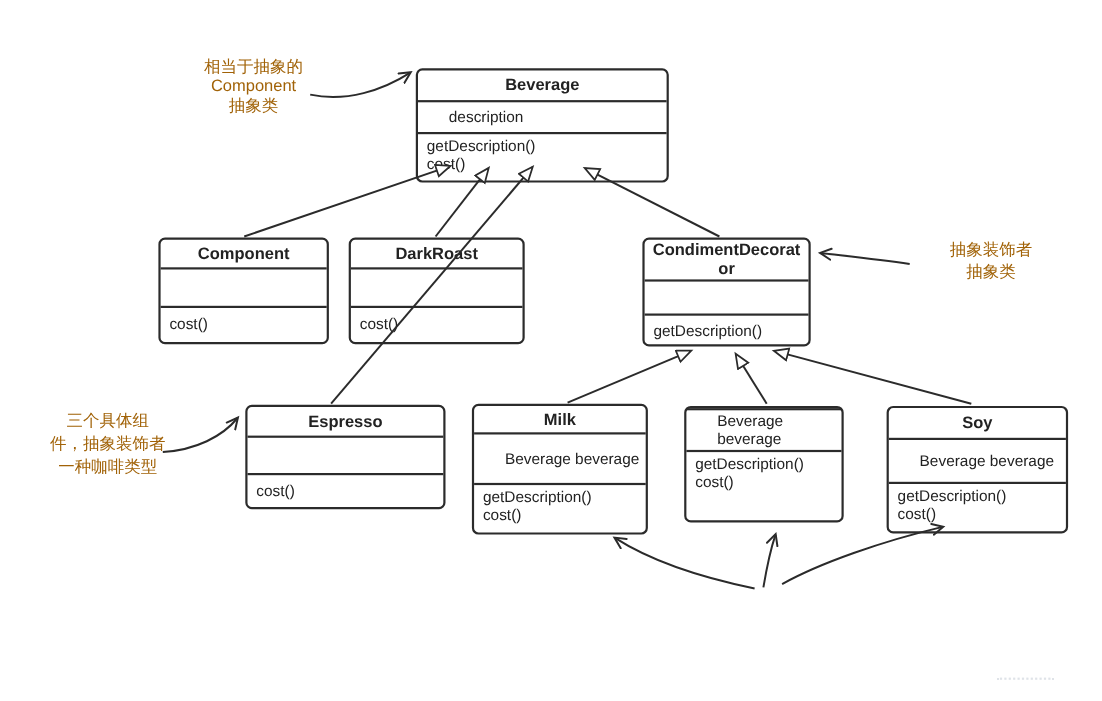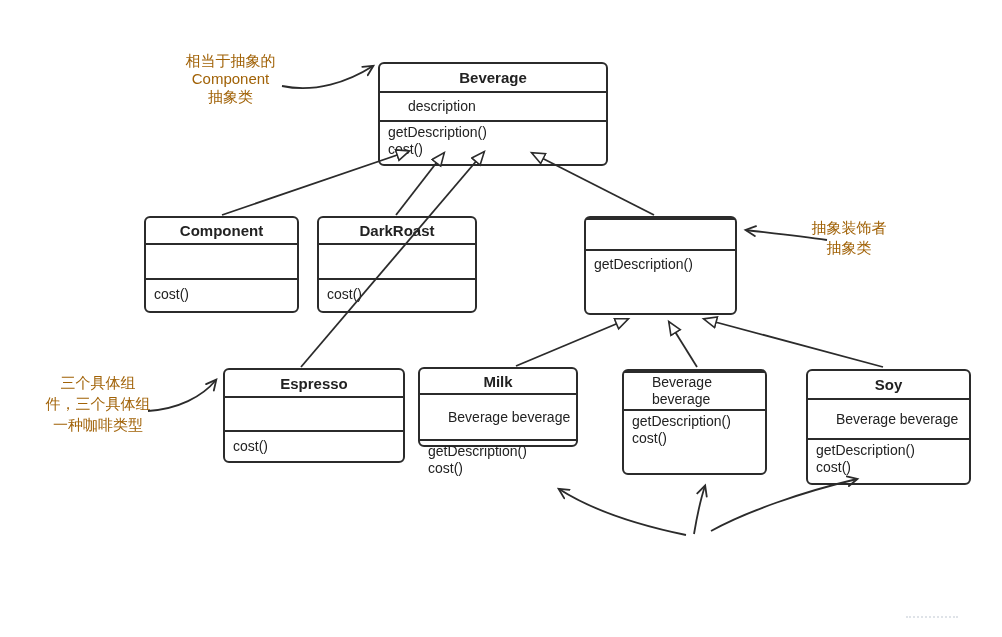--- a/index.html
+++ b/index.html
@@ -51,35 +51,36 @@
 
   <div class="uml-class" style="left:317px;top:216px;width:160px;height:97px">
     <div class="uml-title" style="flex:0 0 25px">DarkRoast</div>
     <div class="uml-sec uml-attrs" style="flex:0 0 35px"></div>
     <div class="uml-sec uml-methods" style="flex:1 1 auto;padding-top:6px">
       <div>cost()</div>
     </div>
   </div>
 
   <div class="uml-class" style="left:584px;top:216px;width:153px;height:99px">
+    <div class="uml-title" style="flex:0 0 36px">CondimentDecorator</div>
     <div class="uml-sec uml-attrs" style="flex:0 0 31px"></div>
     <div class="uml-sec uml-methods" style="flex:1 1 auto;padding-top:5px">
       <div>getDescription()</div>
     </div>
   </div>
 
   <div class="uml-class" style="left:223px;top:368px;width:182px;height:95px">
     <div class="uml-title" style="flex:0 0 26px">Espresso</div>
     <div class="uml-sec uml-attrs" style="flex:0 0 34px"></div>
     <div class="uml-sec uml-methods" style="flex:1 1 auto;padding-top:6px">
       <div>cost()</div>
     </div>
   </div>
 
-  <div class="uml-class" style="left:418px;top:367px;width:160px;height:80px">
+  <div class="uml-class" style="left:429px;top:367px;width:160px;height:119px">
     <div class="uml-title" style="flex:0 0 24px">Milk</div>
     <div class="uml-sec uml-attrs" style="flex:0 0 46px">
       <div>Beverage beverage</div>
     </div>
     <div class="uml-sec uml-methods" style="flex:1 1 auto;padding-top:2px">
       <div>getDescription()</div>
       <div>cost()</div>
     </div>
   </div>
 
@@ -103,28 +104,28 @@
       <div>cost()</div>
     </div>
   </div>
 
   <div class="note" style="left:168px;top:52px;width:125px;line-height:18px">
     <div>相当于抽象的</div>
     <div>Component</div>
     <div>抽象类</div>
   </div>
 
-  <div class="note" style="left:796px;top:218px;width:106px;line-height:20px">
+  <div class="note" style="left:848px;top:218px;width:106px;line-height:20px">
     <div>抽象装饰者</div>
     <div>抽象类</div>
   </div>
 
   <div class="note" style="left:42px;top:372px;width:112px;line-height:21px">
     <div>三个具体组</div>
-    <div>件，三个具体组</div>
+    <div>件，抽象装饰者</div>
     <div>一种咖啡类型</div>
   </div>
 
 
   <div class="watermark"></div>
 
   <svg class="arrows" width="1002" height="637" viewBox="0 0 1002 637">
     <defs>
       <marker id="tri" markerUnits="userSpaceOnUse" markerWidth="18" markerHeight="16" refX="13.5" refY="6.5" orient="auto">
         <path d="M1,1 L14,6.5 L1,12 Z" fill="#ffffff" stroke="#2b2b2b" stroke-width="1.6"></path>

